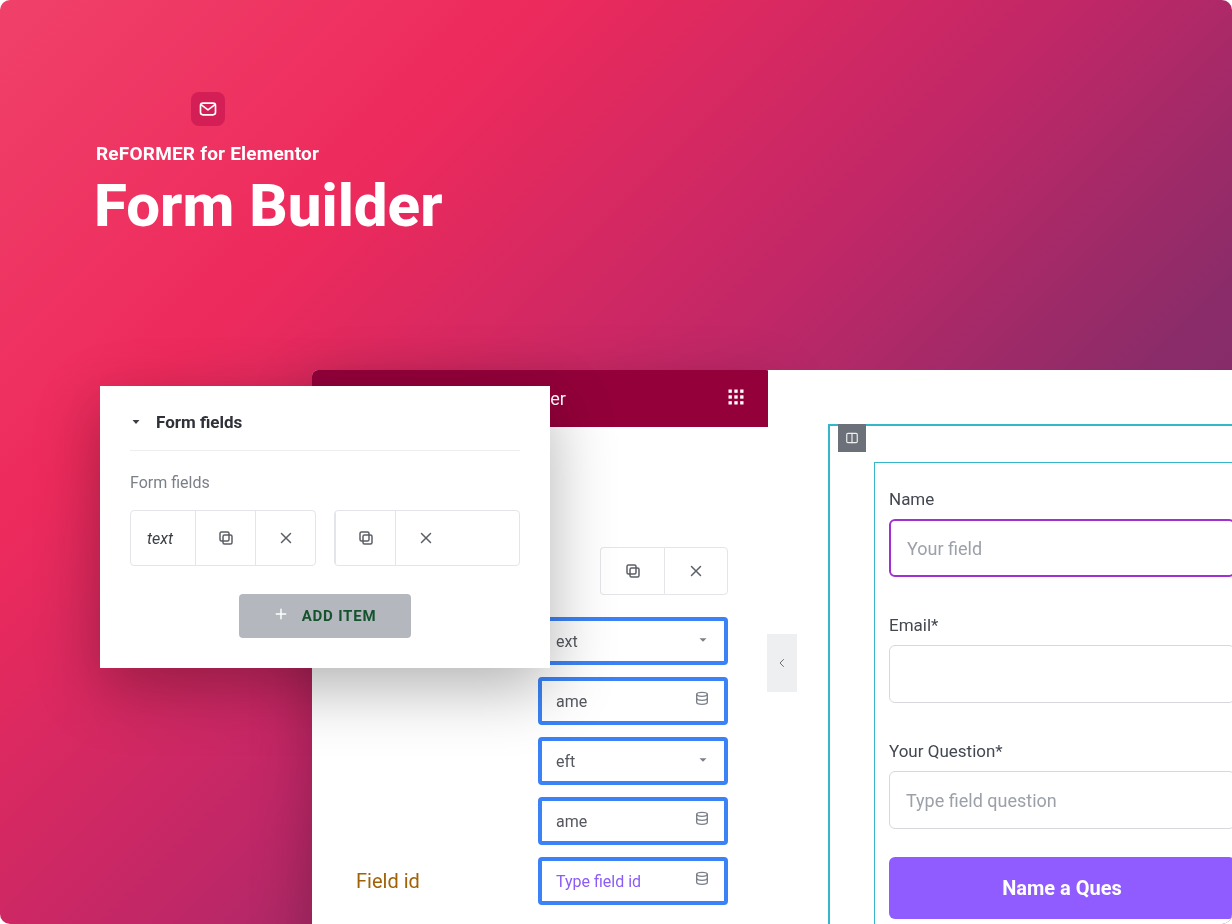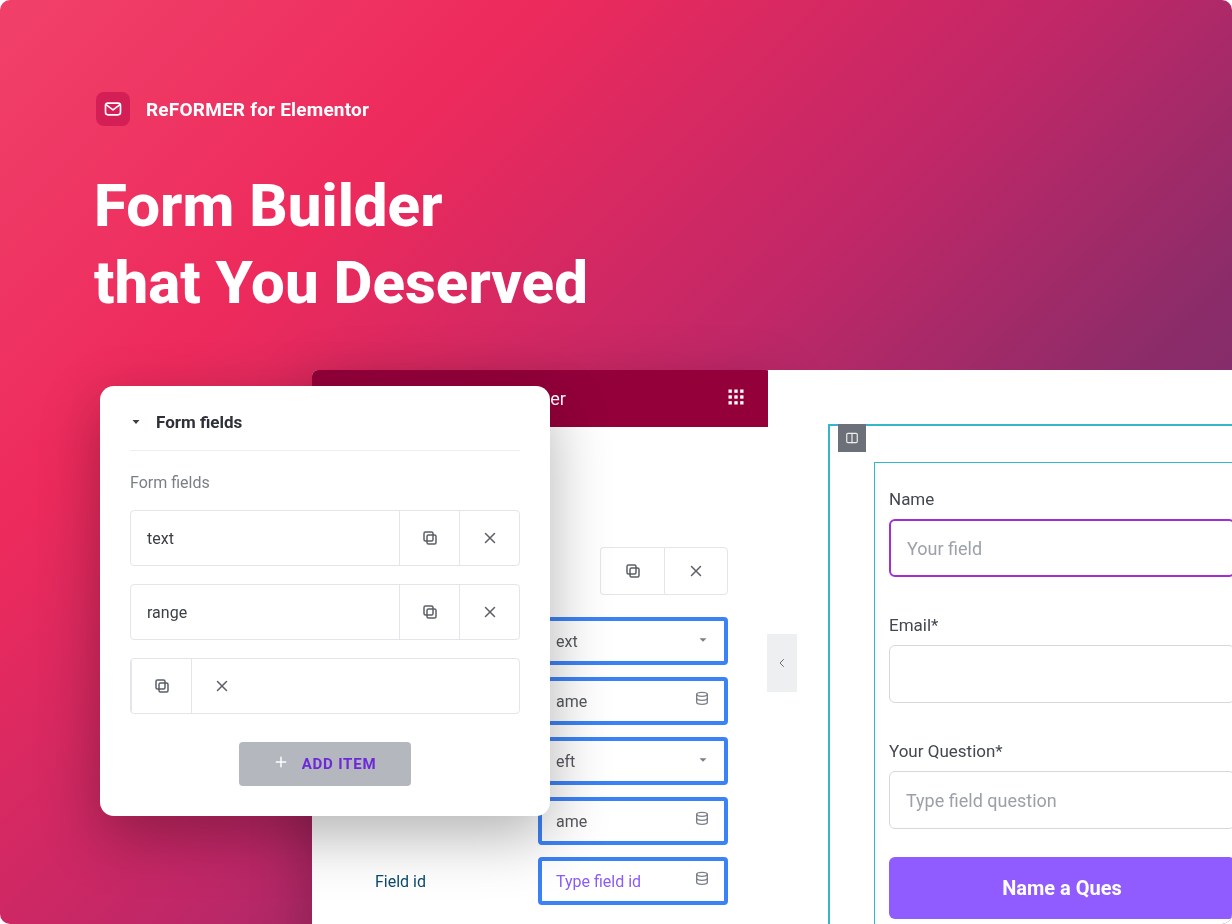--- a/index.html
+++ b/index.html
@@ -12,20 +12,21 @@
     border-radius: 10px;
     overflow: hidden;
   }
 
   
   .brand {
     position: absolute;
     top: 92px; left: 96px;
     display: flex; align-items: center; gap: 16px;
     color: #fff;
+    flex-direction: column;
   }
   .brand-icon-box {
     width: 34px; height: 34px; border-radius: 8px;
     background: #d41e56;
     display: flex; align-items: center; justify-content: center;
   }
   .brand-name { font-size: 19px; font-weight: 700; letter-spacing: 0.2px; }
 
   .hero {
     position: absolute;
@@ -54,21 +55,21 @@
     color: #fff;
   }
   .editor-title-center {
     position: absolute; left: 0; right: 0;
     text-align: center;
     font-size: 18px; font-weight: 400;
     pointer-events: none;
   }
   .editor-body { padding: 24px 44px 24px 44px; color: #5b5f66; }
   .eb-row { display: flex; align-items: center; justify-content: space-between; height: 48px; margin-bottom: 12px; }
-  .eb-label { font-size: 16px; color: #0c4a6e; margin-left: 19px; }
+  .eb-label { font-size: 20px; color: #a16207; }
   .eb-field {
     width: 190px; height: 48px;
     border: 4px solid #3b82f6; border-radius: 4px;
     background: #fff;
     display: flex; align-items: center; justify-content: space-between;
     padding: 0 14px;
     font-size: 16px; color: #55585e;
   }
   .eb-field .st-icon { color: #7a7f88; }
   .eb-actions {
@@ -81,53 +82,53 @@
   .eb-actions .ib:first-child { border-right: none; border-radius: 4px 0 0 4px; }
   .eb-actions .ib:last-child { border-radius: 0 4px 4px 0; }
   .eb-placeholder { color: #8b5cf6; }
 
   
   .popover {
     position: absolute;
     top: 386px; left: 100px;
     width: 450px;
     background: #fff;
-    border-radius: 14px;
+    border-radius: 0;
     box-shadow: 0 20px 60px rgba(0,0,0,0.30);
     padding: 26px 30px 30px 30px;
     color: #3b3f45;
   }
   .popover-header {
     display: flex; align-items: center; gap: 14px;
     font-size: 17px; font-weight: 700;
     padding-bottom: 18px;
     border-bottom: 1px solid #edeef0;
     color: #2e3137;
   }
   .popover-label { margin-top: 22px; font-size: 16px; color: #7a7f88; }
-  .ff-list { margin-top: 18px; display: flex; flex-direction: column; gap: 18px; }
+  .ff-list { margin-top: 18px; display: flex; gap: 18px; font-style: italic; }
   .ff-item {
     display: flex; width: 100%;
     border: 1px solid #e3e5e8; border-radius: 4px;
     height: 56px;
     overflow: hidden;
   }
   .ff-name {
     flex: 1; display: flex; align-items: center;
     padding: 0 16px; font-size: 16px; color: #3b3f45;
   }
   .ff-btn {
     width: 60px; display: flex; align-items: center; justify-content: center;
     border-left: 1px solid #e3e5e8; color: #5b5f66;
   }
   .add-item {
     margin: 28px auto 0 auto;
     display: flex; align-items: center; justify-content: center; gap: 14px;
     width: 172px; height: 44px;
-    background: #b4b7bd; color: #6d28d9;
+    background: #b4b7bd; color: #14532d;
     border-radius: 4px;
     font-size: 15px; font-weight: 700; letter-spacing: 0.8px;
   }
 
   
   .collapse-handle {
     position: absolute;
     top: 634px; left: 767px;
     width: 30px; height: 58px;
     background: #edeff1;
@@ -193,21 +194,20 @@
       <svg width="20" height="20" viewBox="0 0 24 24">
         <rect x="3" y="5" width="18" height="14" rx="3" class="stroke" stroke="#fff"></rect>
         <path d="M4 7l8 6 8-6" class="stroke" stroke="#fff"></path>
       </svg>
     </div>
     <div class="brand-name">ReFORMER for Elementor</div>
   </div>
 
   <div class="hero">
     <div>Form Builder</div>
-    <div>that You Deserved</div>
   </div>
 
   <div class="editor-back">
     <div class="editor-titlebar">
       <span></span>
       <span class="editor-title-center">ormer</span>
       <span style="position:relative;z-index:1;">
         <svg width="20" height="20" viewBox="0 0 24 24">
           <rect x="3" y="3" width="4" height="4" fill="#fff"></rect>
             <rect x="10" y="3" width="4" height="4" fill="#fff"></rect>
@@ -369,34 +369,20 @@
               <rect x="4" y="4" width="12" height="12" rx="2" class="stroke"></rect>
             </svg>
         </div>
         <div class="ff-btn">
           <svg width="18" height="18" viewBox="0 0 24 24">
               <path d="M6 6l12 12M18 6L6 18" class="stroke" stroke-width="2.5"></path>
             </svg>
         </div>
       </div>
       <div class="ff-item">
-        <div class="ff-name">range</div>
-        <div class="ff-btn">
-          <svg width="18" height="18" viewBox="0 0 24 24">
-              <rect x="8" y="8" width="12" height="12" rx="2" class="stroke"></rect>
-              <rect x="4" y="4" width="12" height="12" rx="2" class="stroke"></rect>
-            </svg>
-        </div>
-        <div class="ff-btn">
-          <svg width="18" height="18" viewBox="0 0 24 24">
-              <path d="M6 6l12 12M18 6L6 18" class="stroke" stroke-width="2.5"></path>
-            </svg>
-        </div>
-      </div>
-      <div class="ff-item">
         <div class="ff-btn">
           <svg width="18" height="18" viewBox="0 0 24 24">
               <rect x="8" y="8" width="12" height="12" rx="2" class="stroke"></rect>
               <rect x="4" y="4" width="12" height="12" rx="2" class="stroke"></rect>
             </svg>
         </div>
         <div class="ff-btn">
           <svg width="18" height="18" viewBox="0 0 24 24">
               <path d="M6 6l12 12M18 6L6 18" class="stroke" stroke-width="2.5"></path>
             </svg>

